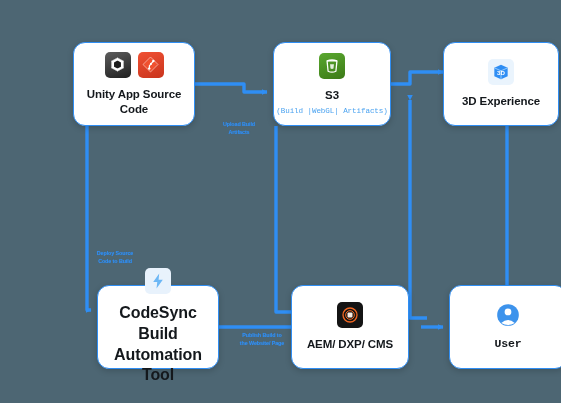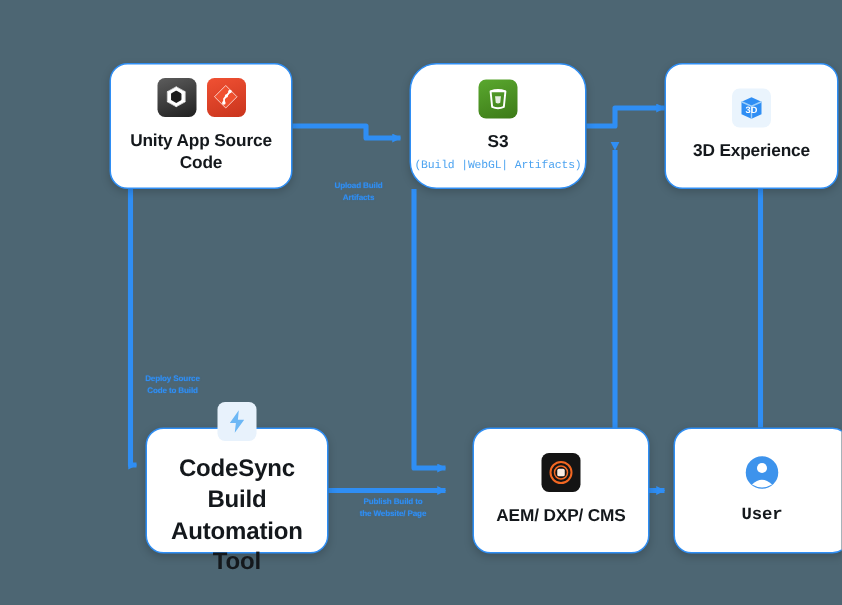--- a/index.html
+++ b/index.html
@@ -62,24 +62,24 @@
     font-size: 7.6px;
     color: #4ca3f0;
     text-align: center;
     margin-top: 5px;
     letter-spacing: -0.1px;
     font-family: Liberation Mono, monospace;
   }
 
   
   #node-unity      { left: 34px;  top: 42px;  width: 122px; height: 84px; }
-  #node-s3         { left: 234px; top: 42px;  width: 118px; height: 84px; border-radius: 18px; }
+  #node-s3         { left: 234px; top: 42px;  width: 118px; height: 84px; }
   #node-3d         { left: 404px; top: 42px;  width: 116px; height: 84px; }
   #node-codesync   { left: 58px;  top: 285px; width: 122px; height: 84px; }
-  #node-aem        { left: 276px; top: 285px; width: 118px; height: 84px; }
+  #node-aem        { left: 252px; top: 285px; width: 118px; height: 84px; }
   #node-user       { left: 410px; top: 285px; width: 118px; height: 84px; font-family: Liberation Mono, monospace; }
 
   #node-codesync .title { font-size: 16px; line-height: 1.3; }
   #node-aem .title { font-size: 11.5px; }
 
   
   .tile {
     width: 26px;
     height: 26px;
     border-radius: 5px;

